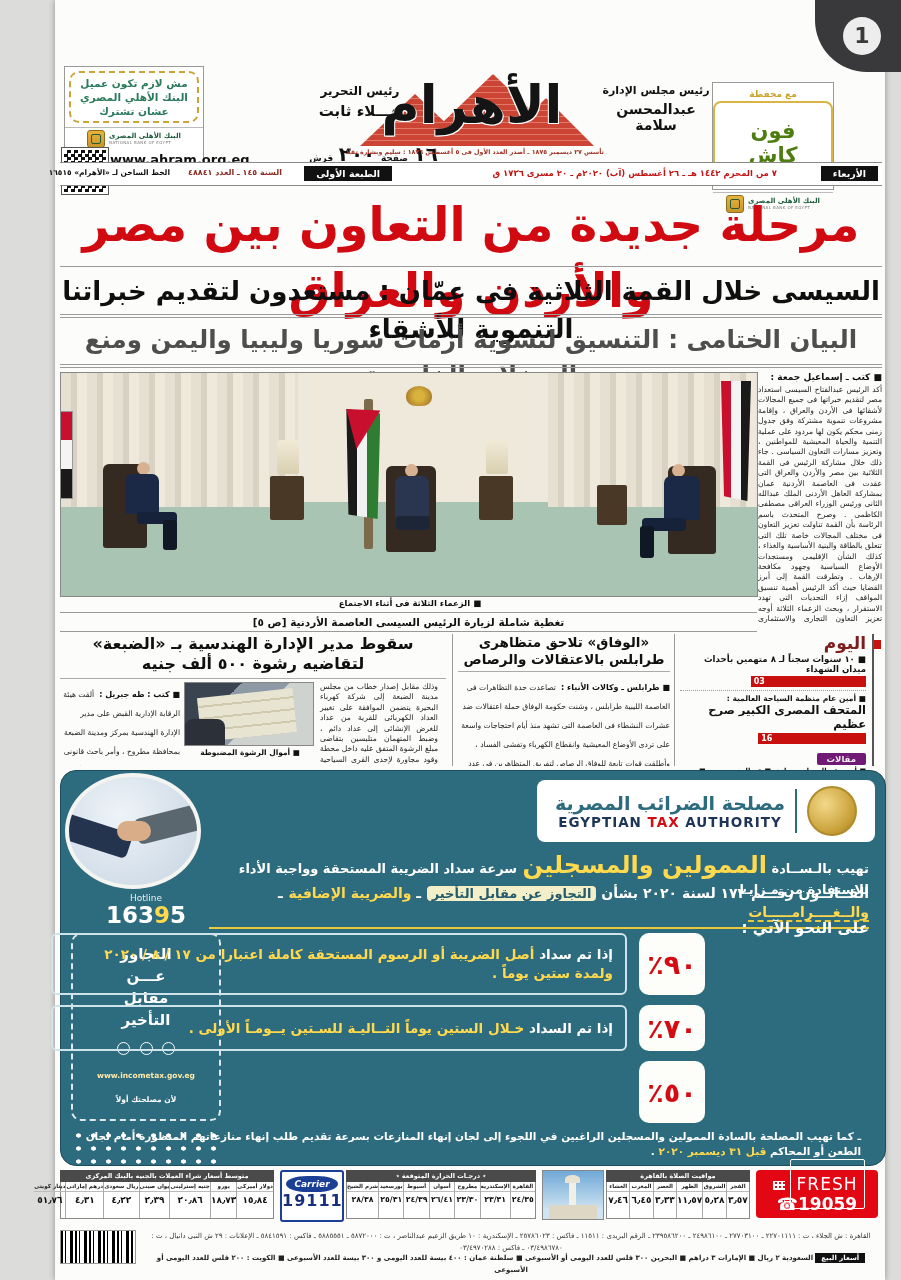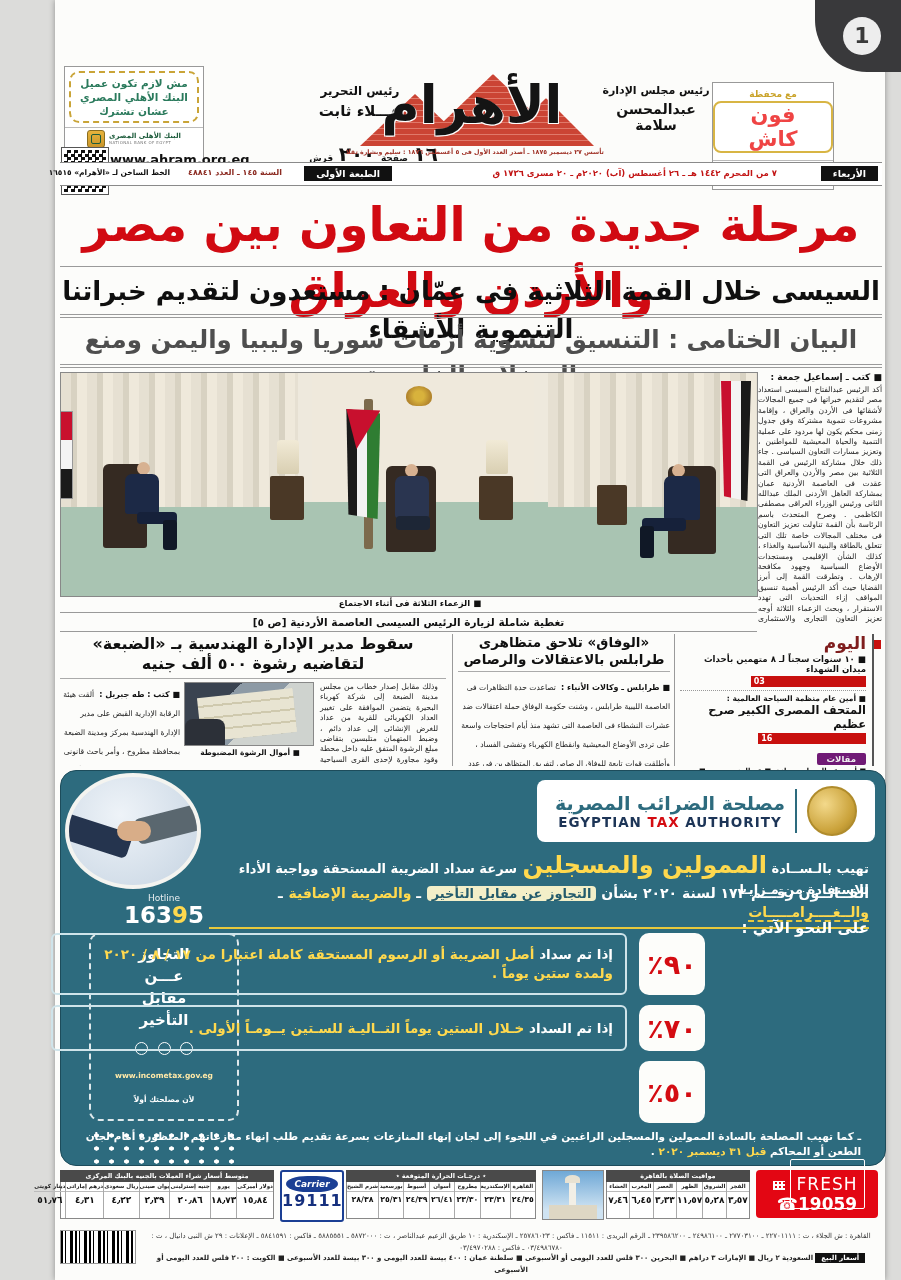--- a/index.html
+++ b/index.html
@@ -123,21 +123,21 @@
 <div class="abs rtl c" style="left:330px;top:148px;width:290px;font-size:6.3px;color:#a03328;font-weight:bold;">تأسس ٢٧ ديسمبر ١٨٧٥ ـ أصدر العدد الأول فى ٥ أغسطس ١٨٧٦ : سليم وبشارة تقلا</div>
 
 <div class="abs rtl c" style="left:596px;top:84px;width:120px;">
   <div style="font-weight:bold;font-size:11px;color:#111;">رئيس مجلس الإدارة</div>
   <div style="font-weight:900;font-size:14px;color:#111;margin-top:4px;">عبدالمحسن سلامة</div>
 </div>
 
 <div class="abs boxed" style="left:712px;top:82px;width:120px;height:106px;">
   <div class="rtl c" style="padding-top:6px;">
     <div style="color:#c9a227;font-size:9px;font-weight:bold;">مع محفظة</div>
-    <div style="color:#ef4444;font-size:21px;font-weight:900;border:2px solid #d8b544;border-radius:8px;display:inline-block;padding:0 10px;margin-top:2px;">فون كاش</div>
+    <div style="color:#4d7c0f;font-size:21px;font-weight:900;border:2px solid #d8b544;border-radius:8px;display:inline-block;padding:16px 10px;margin-top:2px;">فون كاش</div>
   </div>
   <div class="nbe" style="border-top:1px solid #bbb;margin-top:7px;">
     <div class="nbe-ic"></div>
     <div>
       <div class="nbe-t">البنك الأهلى المصرى</div>
       <div class="nbe-e">NATIONAL BANK OF EGYPT</div>
     </div>
   </div>
 </div>
 
@@ -286,21 +286,21 @@
   <div class="abs rtl" style="right:16px;top:112px;width:660px;font-weight:bold;border-bottom:2px solid #e8c93c;padding-bottom:6px;">
     <span class="wh" style="font-size:14px;">القــانــون رقـــم ١٧٣ لسنة ٢٠٢٠ بشأن </span>
     <span class="chip" style="font-size:13px;">التجاوز عن مقابل التأخير</span>
     <span class="wh" style="font-size:14px;"> ـ </span>
     <span class="yl" style="font-size:14px;">والضريبة الإضافية</span>
     <span class="wh" style="font-size:14px;"> ـ </span>
     <span class="yl" style="font-size:14px;border-bottom:2px dashed #e8c93c;">والــغــــرامـــــات</span>
   </div>
   <div class="abs rtl wh" style="right:16px;top:148px;font-size:15px;font-weight:900;">على النحو الآتي :</div>
 
-  <div class="abs c" style="left:28px;top:122px;width:150px;">
+  <div class="abs c" style="left:10px;top:122px;width:150px;">
     <div style="color:#e9eef0;font-size:9px;">Hotline</div>
     <div style="font-weight:900;font-size:23px;line-height:24px;">
       <span class="wh">163</span><span class="yl">9</span><span class="wh">5</span>
     </div>
     <div class="dash-box rtl" style="margin-top:6px;">
       <div>التجاوز</div>
       <div>عـــن</div>
       <div>مقابل</div>
       <div>التأخير</div>
       <div style="margin-top:8px;">

